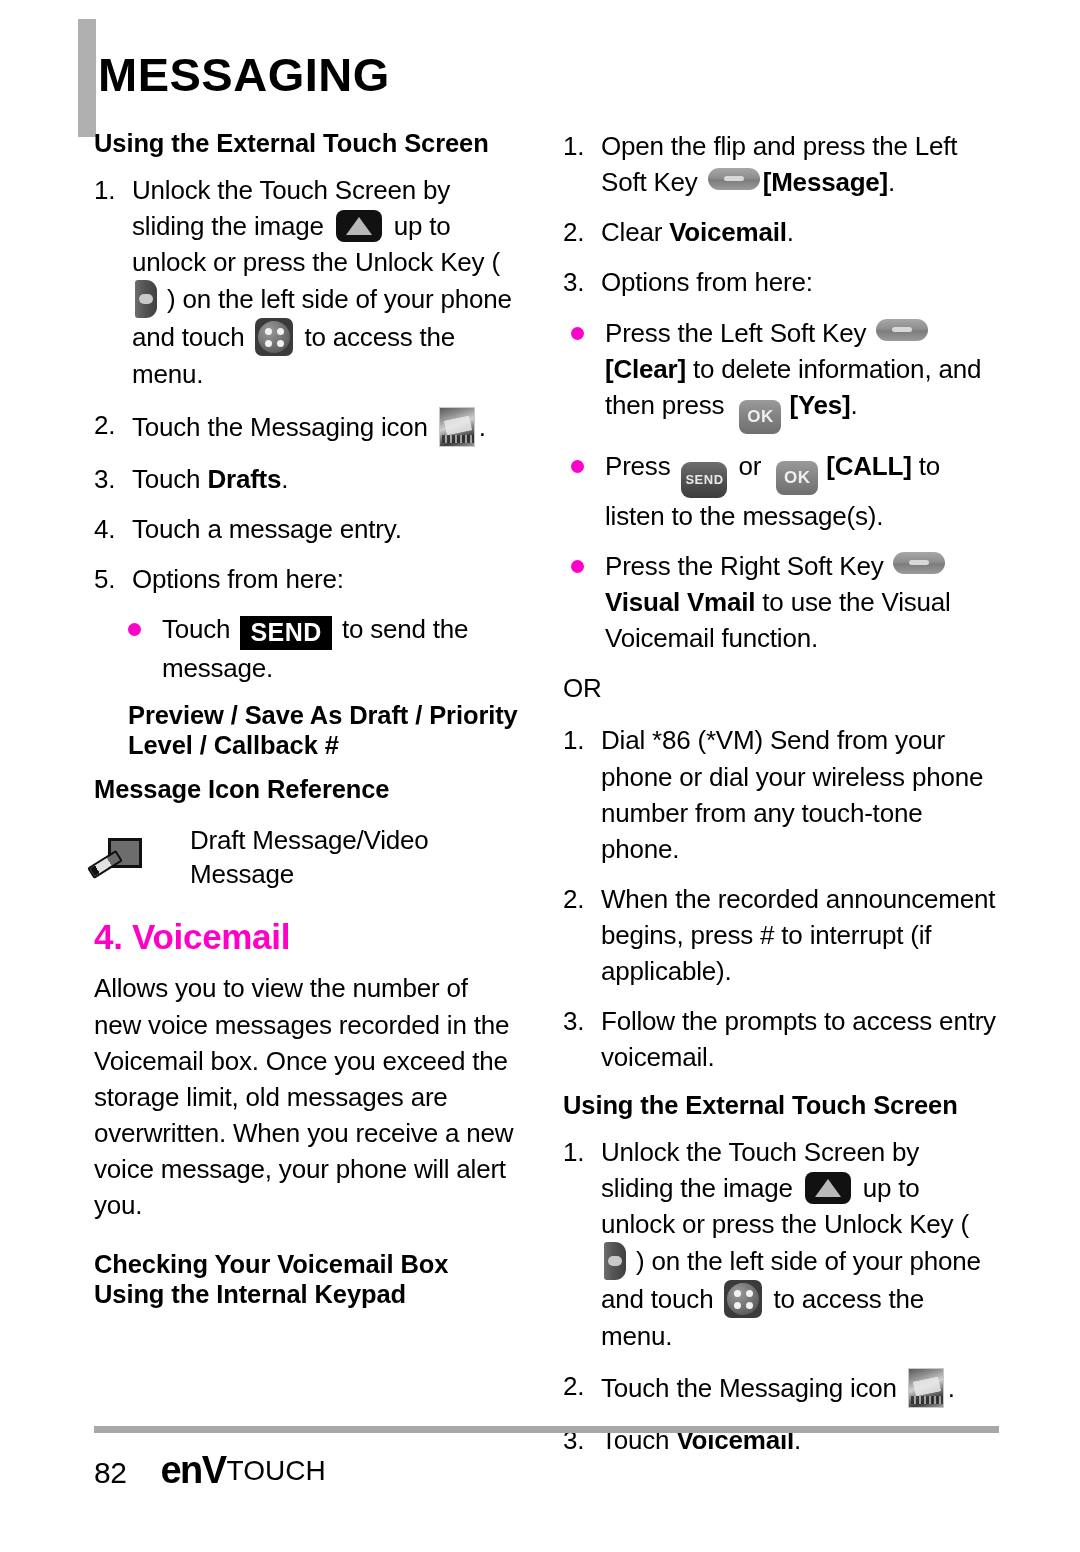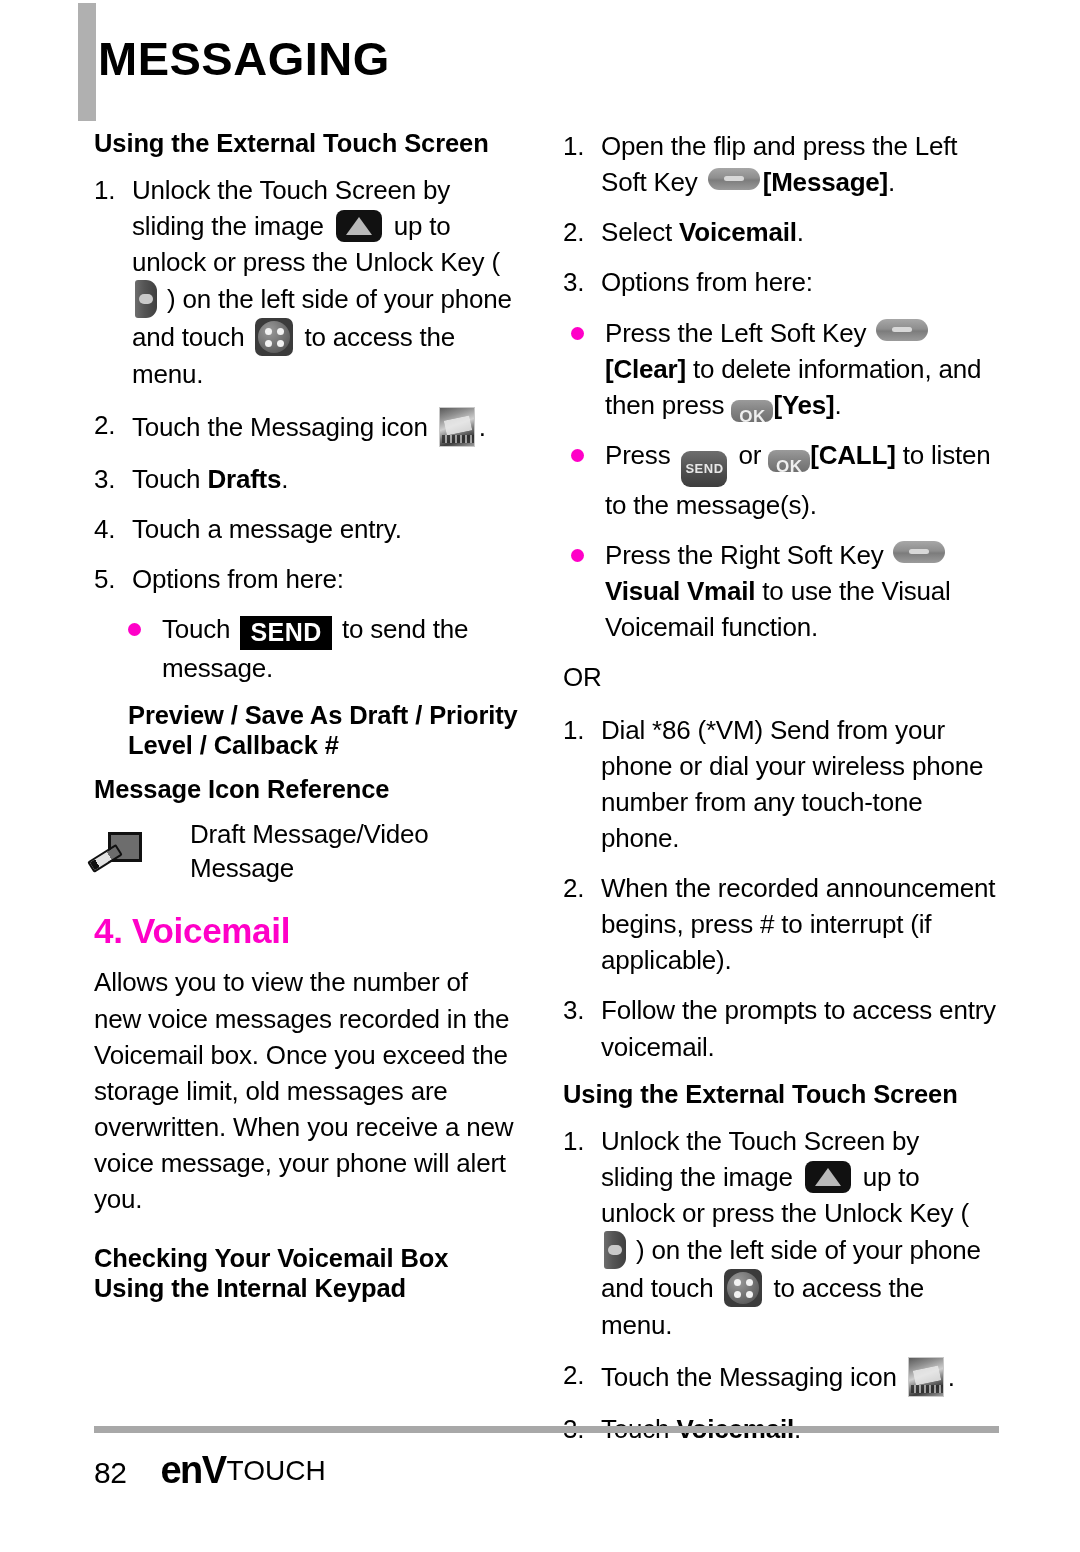--- a/index.html
+++ b/index.html
@@ -22,21 +22,21 @@
     position: absolute;
     inset: 0;
     width: 1080px;
     height: 1552px;
     overflow: hidden;
   }
 
   
   .header {
     position: absolute;
-    left: 0; top: 0;
+    left: 0; top: 16px;
     width: 872px;
     height: 118px;
   }
   .header-rule {
     position: absolute;
     left: 78px;
     top: 3px;
     width: 18px;
     height: 118px;
     background: #b0b0b0;
@@ -63,21 +63,21 @@
   .col-right { left: 563px; width: 434px; }
 
   
   .h3 {
     font-size: 25.5px;
     font-weight: bold;
     line-height: 1.18;
     margin: 0 0 14px 0;
     letter-spacing: -0.1px;
   }
-  .h3.tight { margin-bottom: 14px; }
+  .h3.tight { margin-bottom: 20px; }
 
   .h2-pink {
     font-size: 35px;
     font-weight: bold;
     color: #ff00c8;
     line-height: 1.1;
     margin: 26px 0 14px 0;
     letter-spacing: -0.3px;
   }
 
@@ -161,31 +161,31 @@
     position: absolute;
     left: 16px; top: 8px;
     width: 20px; height: 5px;
     border-radius: 3px;
     background: #d8d8d8;
   }
 
   
   .key-ok {
     width: 42px;
-    height: 22px;
+    height: 34px;
     border-radius: 8px;
     background: linear-gradient(180deg,#9a9a9a 0%,#828282 50%,#6f6f6f 100%);
     color: #efefef;
     font-size: 17px;
     font-weight: bold;
     text-align: center;
     line-height: 34px;
     letter-spacing: 0.5px;
     vertical-align: -8px;
-    margin: 0 0;
+    margin: 0 8px;
   }
 
   
   .key-send {
     width: 46px;
     height: 36px;
     border-radius: 9px;
     background: linear-gradient(180deg,#6e6e6e 0%,#525252 50%,#3d3d3d 100%);
     color: #e8e8e8;
     font-size: 13px;
@@ -505,21 +505,21 @@
 
   </div>
 
   <div class="col col-right">
 
     <ol class="num">
       <li>
         <span class="n">1.</span><span>Open the flip and press the Left Soft Key </span><span class="ico key-soft"></span><b>[Message]</b><span>.</span>
       </li>
       <li>
-        <span class="n">2.</span><span>Select </span><b>Voicemail</b><span>.</span>
+        <span class="n">2.</span><span>Clear </span><b>Voicemail</b><span>.</span>
       </li>
       <li>
         <span class="n">3.</span><span>Options from here:</span>
       </li>
     </ol>
 
     <ul class="bul">
       <li>
         <span class="dot"></span><span>Press the Left Soft Key </span><span class="ico key-soft"></span><br><b>[Clear]</b><span> to delete information, and then press </span><span class="ico key-ok">OK</span><b>[Yes]</b><span>.</span>
       </li>

